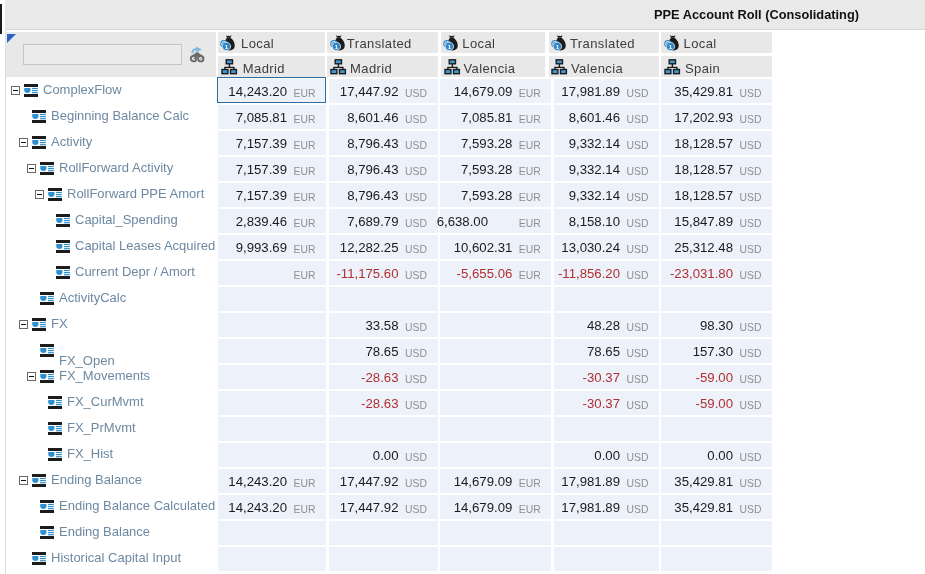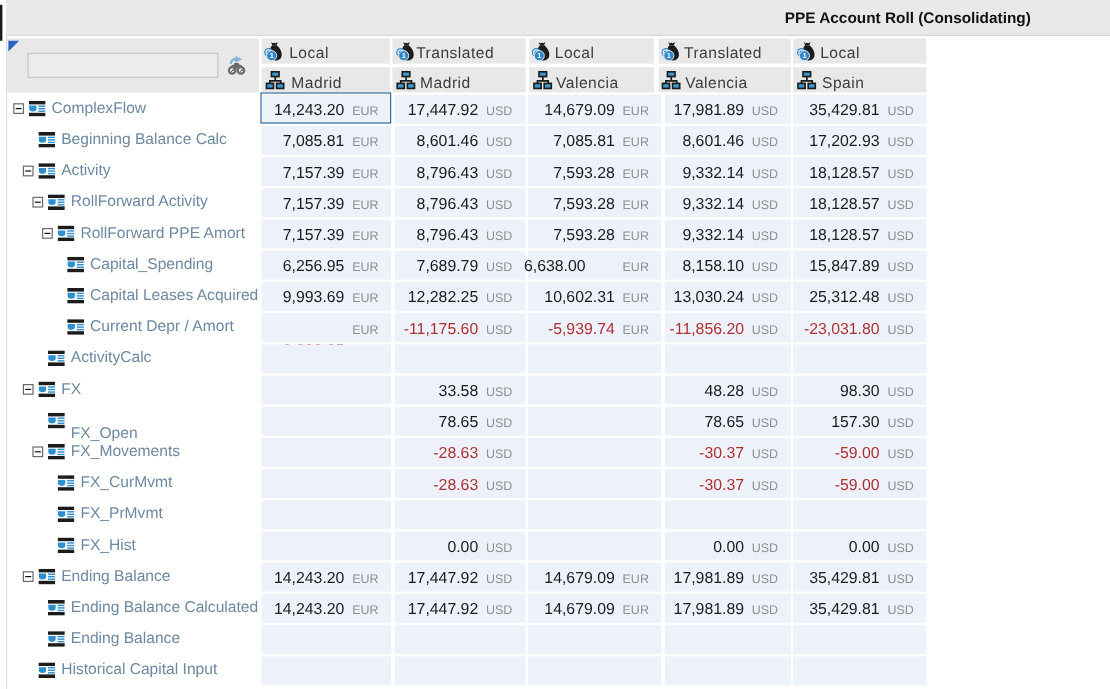--- a/index.html
+++ b/index.html
@@ -274,21 +274,21 @@
 <svg class="abs" style="left:56px;top:214.0px" width="14" height="13" viewBox="0 0 14 13">
 <rect x="0" y="0" width="14" height="3" fill="#1c1c1c"></rect>
 <rect x="0" y="10" width="14" height="3" fill="#1c1c1c"></rect>
 <path d="M0.3 4.0 H6.4 V6.6 Q6.4 8.9 3.4 8.9 Q0.3 8.9 0.3 6.6 Z" fill="#2e8fd0"></path>
 <rect x="8.0" y="3.9" width="5.8" height="1.2" fill="#2e8fd0"></rect>
 <rect x="8.0" y="6.0" width="5.8" height="1.2" fill="#2e8fd0"></rect>
 <rect x="8.0" y="8.1" width="5.8" height="1.2" fill="#2e8fd0"></rect>
 </svg>
 <div class="tlabel" style="left:75px;top:212.4px">Capital_Spending</div>
 <div class="dcell" style="left:218px;top:209px;width:108px"></div>
-<div class="num" style="right:638px;top:214.3px">6,256.95</div>
+<div class="num" style="right:638px;top:214.3px">2,839.46</div>
 <div class="cur" style="left:293.5px;top:218px">EUR</div>
 <div class="dcell" style="left:329px;top:209px;width:108.5px"></div>
 <div class="num" style="right:526.5px;top:214.3px">7,689.79</div>
 <div class="cur" style="left:405px;top:218px">USD</div>
 <div class="dcell" style="left:440px;top:209px;width:111.3px"></div>
 <div class="num" style="right:437px;top:214.3px">6,638.00</div>
 <div class="cur" style="left:518.8px;top:218px">EUR</div>
 <div class="dcell" style="left:554px;top:209px;width:105px"></div>
 <div class="num" style="right:305px;top:214.3px">8,158.10</div>
 <div class="cur" style="left:626.5px;top:218px">USD</div>
@@ -328,21 +328,21 @@
 <rect x="8.0" y="8.1" width="5.8" height="1.2" fill="#2e8fd0"></rect>
 </svg>
 <div class="tlabel" style="left:75px;top:264.4px">Current Depr / Amort</div>
 <div class="dcell" style="left:218px;top:261px;width:108px"></div>
 <div class="num neg" style="right:638px;top:284px">-9,093.25</div>
 <div class="cur" style="left:293.5px;top:270px">EUR</div>
 <div class="dcell" style="left:329px;top:261px;width:108.5px"></div>
 <div class="num neg" style="right:526.5px;top:266.3px">-11,175.60</div>
 <div class="cur" style="left:405px;top:270px">USD</div>
 <div class="dcell" style="left:440px;top:261px;width:111.3px"></div>
-<div class="num neg" style="right:412.7px;top:266.3px">-5,939.74</div>
+<div class="num neg" style="right:412.7px;top:266.3px">-5,655.06</div>
 <div class="cur" style="left:518.8px;top:270px">EUR</div>
 <div class="dcell" style="left:554px;top:261px;width:105px"></div>
 <div class="num neg" style="right:305px;top:266.3px">-11,856.20</div>
 <div class="cur" style="left:626.5px;top:270px">USD</div>
 <div class="dcell" style="left:661px;top:261px;width:111px"></div>
 <div class="num neg" style="right:192px;top:266.3px">-23,031.80</div>
 <div class="cur" style="left:739.5px;top:270px">USD</div>
 <svg class="abs" style="left:40px;top:292.0px" width="14" height="13" viewBox="0 0 14 13">
 <rect x="0" y="0" width="14" height="3" fill="#1c1c1c"></rect>
 <rect x="0" y="10" width="14" height="3" fill="#1c1c1c"></rect>

